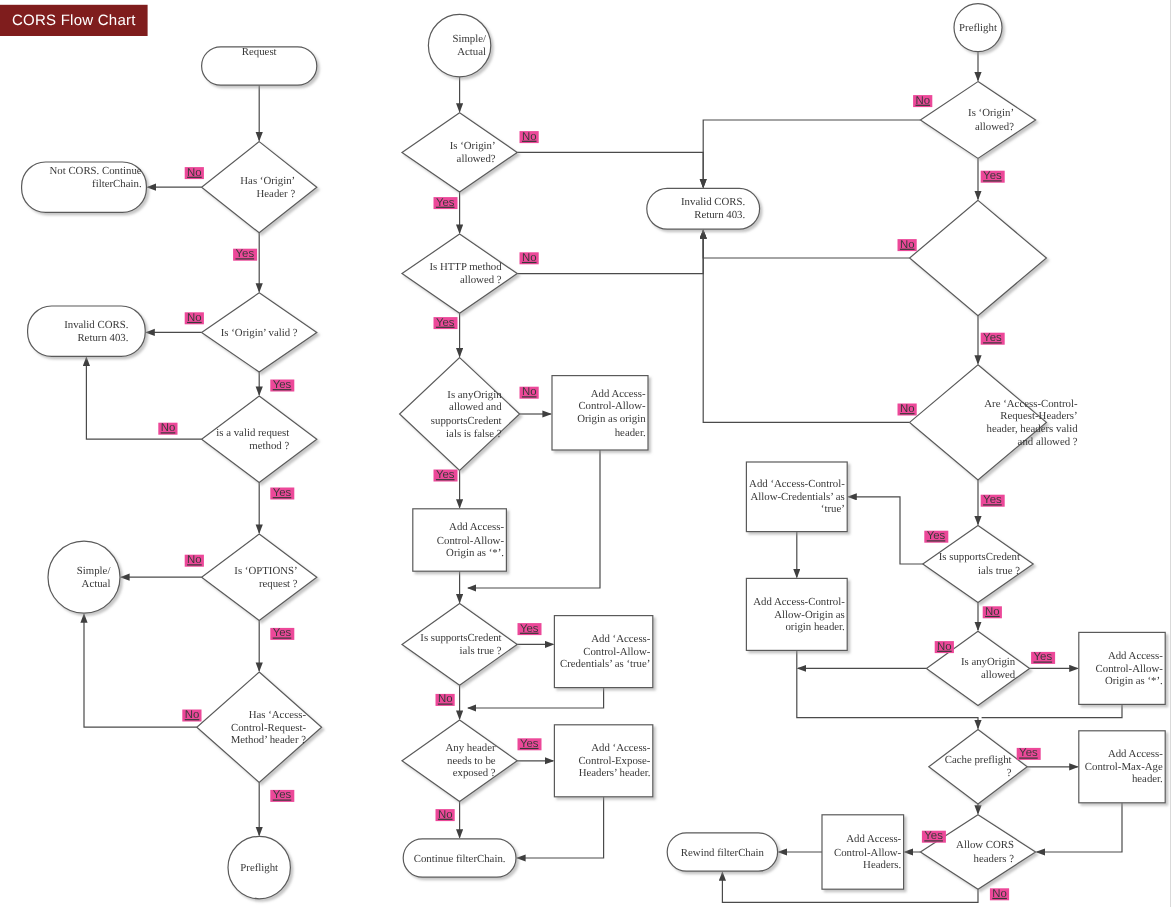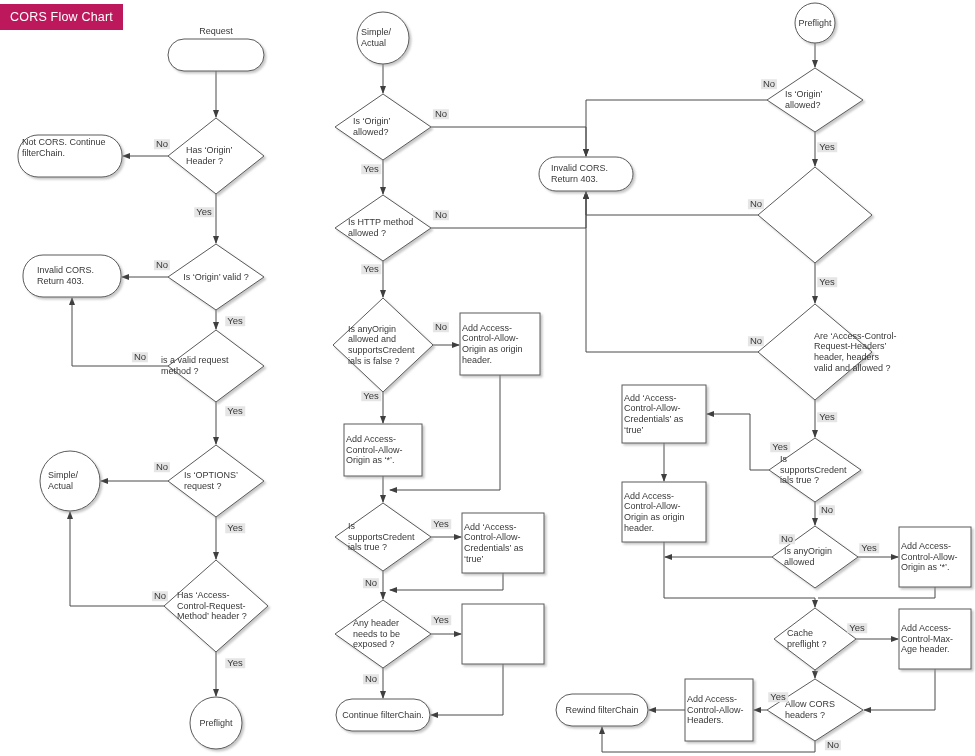--- a/index.html
+++ b/index.html
@@ -6,29 +6,30 @@
   #stage{
     position:relative;width:976px;height:756px;background:#fff;overflow:hidden;
     font-family:"Liberation Sans","DejaVu Sans",sans-serif;color:#383838;
     border-right:1px solid #d9d9d9;box-sizing:border-box;
   }
   #stage svg{position:absolute;left:0;top:0;}
   .shape{fill:#ffffff;stroke:#5a5a5a;stroke-width:1;}
   .edge{fill:none;stroke:#4a4a4a;stroke-width:1;}
   .nlabel{
     position:absolute;display:flex;align-items:center;justify-content:center;
-    text-align:left;font-size:9px;line-height:1.18;color:#383838;
+    text-align:right;font-size:9px;line-height:1.18;color:#383838;
     pointer-events:none;
+    font-family:Liberation Serif, serif;
   }
   .elabel{
     position:absolute;transform:translate(-50%,-50%);font-size:9.5px;color:#383838;
-    background:#e5e5e5;padding:0 2px;line-height:1;pointer-events:none;
+    background:#ec4899;padding:0 2px;line-height:1;pointer-events:none;text-decoration:underline;
   }
   .title-badge{
-    position:absolute;left:0;top:4px;background:#be185d;color:#fff;
+    position:absolute;left:0;top:4px;background:#7f1d1d;color:#fff;
     font-size:12.5px;padding:6px 10px;letter-spacing:.2px;
   }
 </style>
 </head>
 <body>
 
 <div id="stage">
 
   <svg width="976" height="756" viewBox="0 0 976 756">
     <defs>
@@ -128,41 +129,42 @@
       <polygon class="shape" points="815,526 858,557 815,588 772,557"></polygon>
       <rect class="shape" x="899" y="527" width="72" height="60"></rect>
       <polygon class="shape" points="815,608 856,639 815,670 774,639"></polygon>
       <rect class="shape" x="899" y="609" width="72" height="60"></rect>
       <polygon class="shape" points="815,679 863,710 815,741 767,710"></polygon>
       <rect class="shape" x="685" y="679" width="68" height="62"></rect>
       <rect class="shape" x="556" y="694" width="92" height="32" rx="16"></rect>
     </g>
   </svg>
 
-  <div class="nlabel" style="left:168px;top:21px;width:96px;height:21px">Request</div>
+  <div class="nlabel" style="left:168px;top:33px;width:96px;height:21px">Request</div>
   <div class="nlabel" style="left:22px;top:135px;width:96px;height:26px">Not CORS. Continue filterChain.</div>
   <div class="nlabel" style="left:186px;top:120px;width:60px;height:72px">Has ‘Origin’ Header ?</div>
   <div class="nlabel" style="left:37px;top:255px;width:70px;height:42px">Invalid CORS. Return 403.</div>
   <div class="nlabel" style="left:172px;top:246px;width:88px;height:62px">Is ‘Origin’ valid ?</div>
   <div class="nlabel" style="left:161px;top:332px;width:80px;height:68px">is a valid request method ?</div>
   <div class="nlabel" style="left:48px;top:457px;width:44px;height:48px">Simple/ Actual</div>
   <div class="nlabel" style="left:184px;top:447px;width:64px;height:68px">Is ‘OPTIONS’ request ?</div>
   <div class="nlabel" style="left:177px;top:562px;width:78px;height:88px">Has ‘Access-Control-Request-Method’ header ?</div>
   <div class="nlabel" style="left:189px;top:697px;width:54px;height:52px">Preflight</div>
 
   <div class="nlabel" style="left:361px;top:14px;width:44px;height:48px">Simple/ Actual</div>
   <div class="nlabel" style="left:353px;top:98px;width:60px;height:58px">Is ‘Origin’ allowed?</div>
   <div class="nlabel" style="left:551px;top:157px;width:70px;height:34px">Invalid CORS. Return 403.</div>
   <div class="nlabel" style="left:348px;top:198px;width:70px;height:60px">Is HTTP method allowed ?</div>
   <div class="nlabel" style="left:348px;top:300px;width:70px;height:90px">Is anyOrigin allowed and supportsCredent ials is false ?</div>
   <div class="nlabel" style="left:462px;top:315px;width:76px;height:58px">Add Access-Control-Allow-Origin as origin header.</div>
   <div class="nlabel" style="left:346px;top:426px;width:74px;height:48px">Add Access-Control-Allow-Origin as ‘*’.</div>
   <div class="nlabel" style="left:348px;top:505px;width:70px;height:64px">Is supportsCredent ials true ?</div>
   <div class="nlabel" style="left:464px;top:515px;width:78px;height:56px">Add ‘Access-Control-Allow-Credentials’ as ‘true’</div>
   <div class="nlabel" style="left:353px;top:604px;width:60px;height:60px">Any header needs to be exposed ?</div>
+  <div class="nlabel" style="left:464px;top:606px;width:78px;height:56px">Add ‘Access-Control-Expose-Headers’ header.</div>
   <div class="nlabel" style="left:336px;top:699px;width:94px;height:32px">Continue filterChain.</div>
 
   <div class="nlabel" style="left:793px;top:1px;width:44px;height:44px">Preflight</div>
   <div class="nlabel" style="left:785px;top:72px;width:60px;height:56px">Is ‘Origin’ allowed?</div>
   <div class="nlabel" style="left:814px;top:306px;width:84px;height:92px">Are ‘Access-Control-Request-Headers’ header, headers valid and allowed ?</div>
   <div class="nlabel" style="left:780px;top:440px;width:70px;height:60px">Is supportsCredent ials true ?</div>
   <div class="nlabel" style="left:624px;top:387px;width:80px;height:54px">Add ‘Access-Control-Allow-Credentials’ as ‘true’</div>
   <div class="nlabel" style="left:624px;top:484px;width:80px;height:56px">Add Access-Control-Allow-Origin as origin header.</div>
   <div class="nlabel" style="left:784px;top:532px;width:62px;height:50px">Is anyOrigin allowed</div>
   <div class="nlabel" style="left:901px;top:529px;width:68px;height:56px">Add Access-Control-Allow-Origin as ‘*’.</div>

